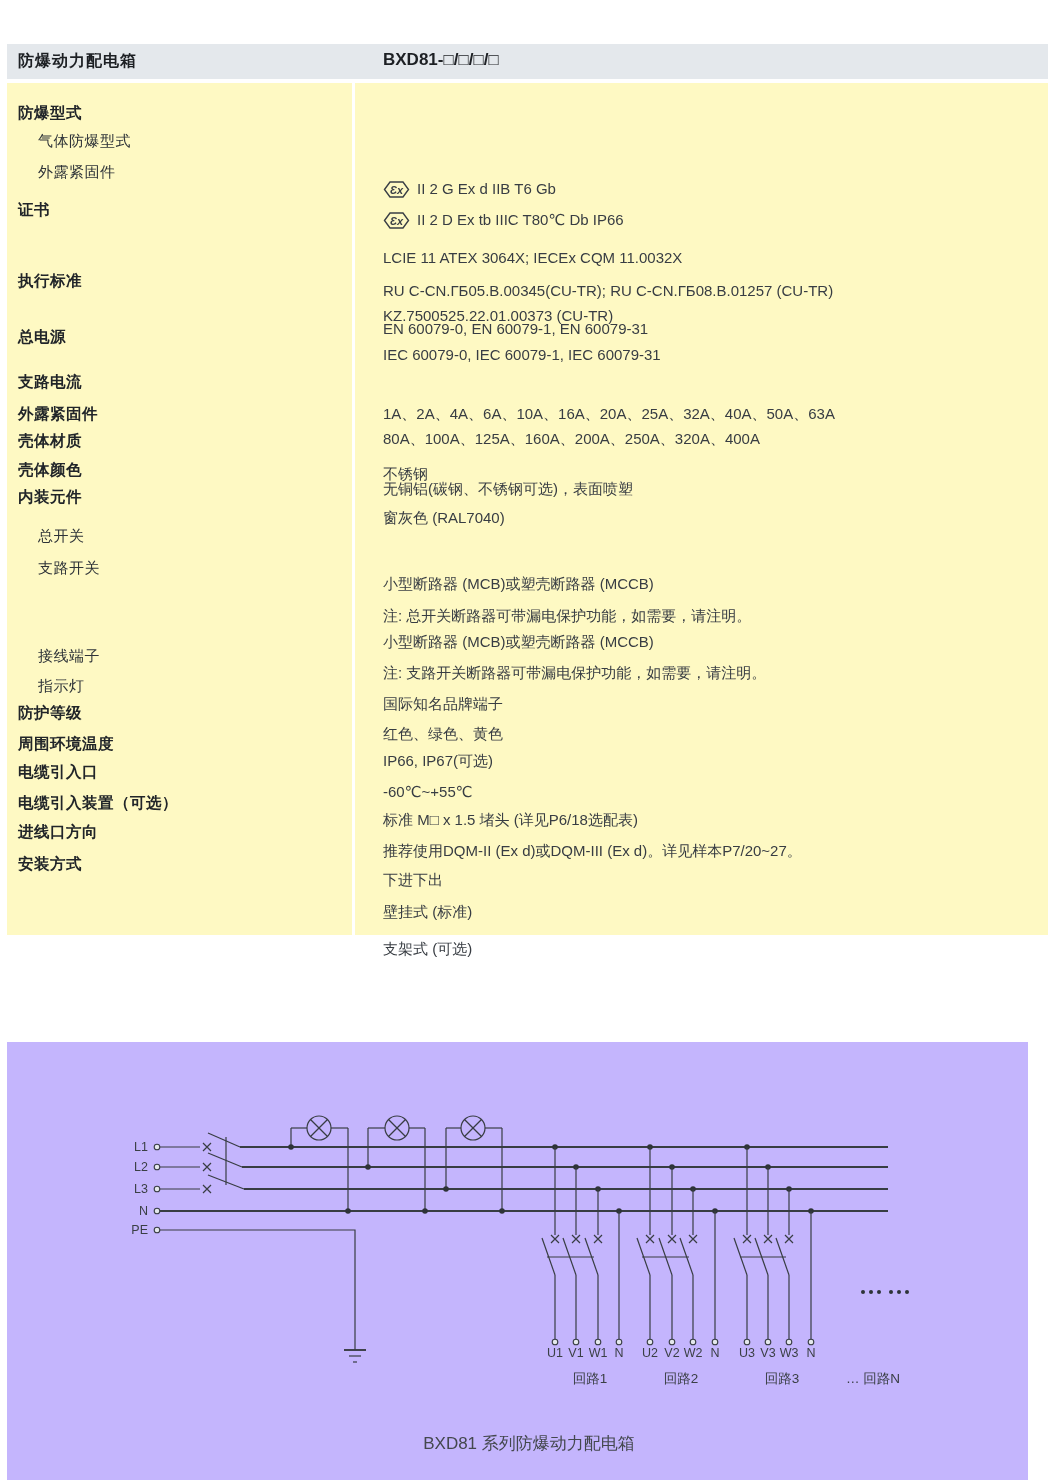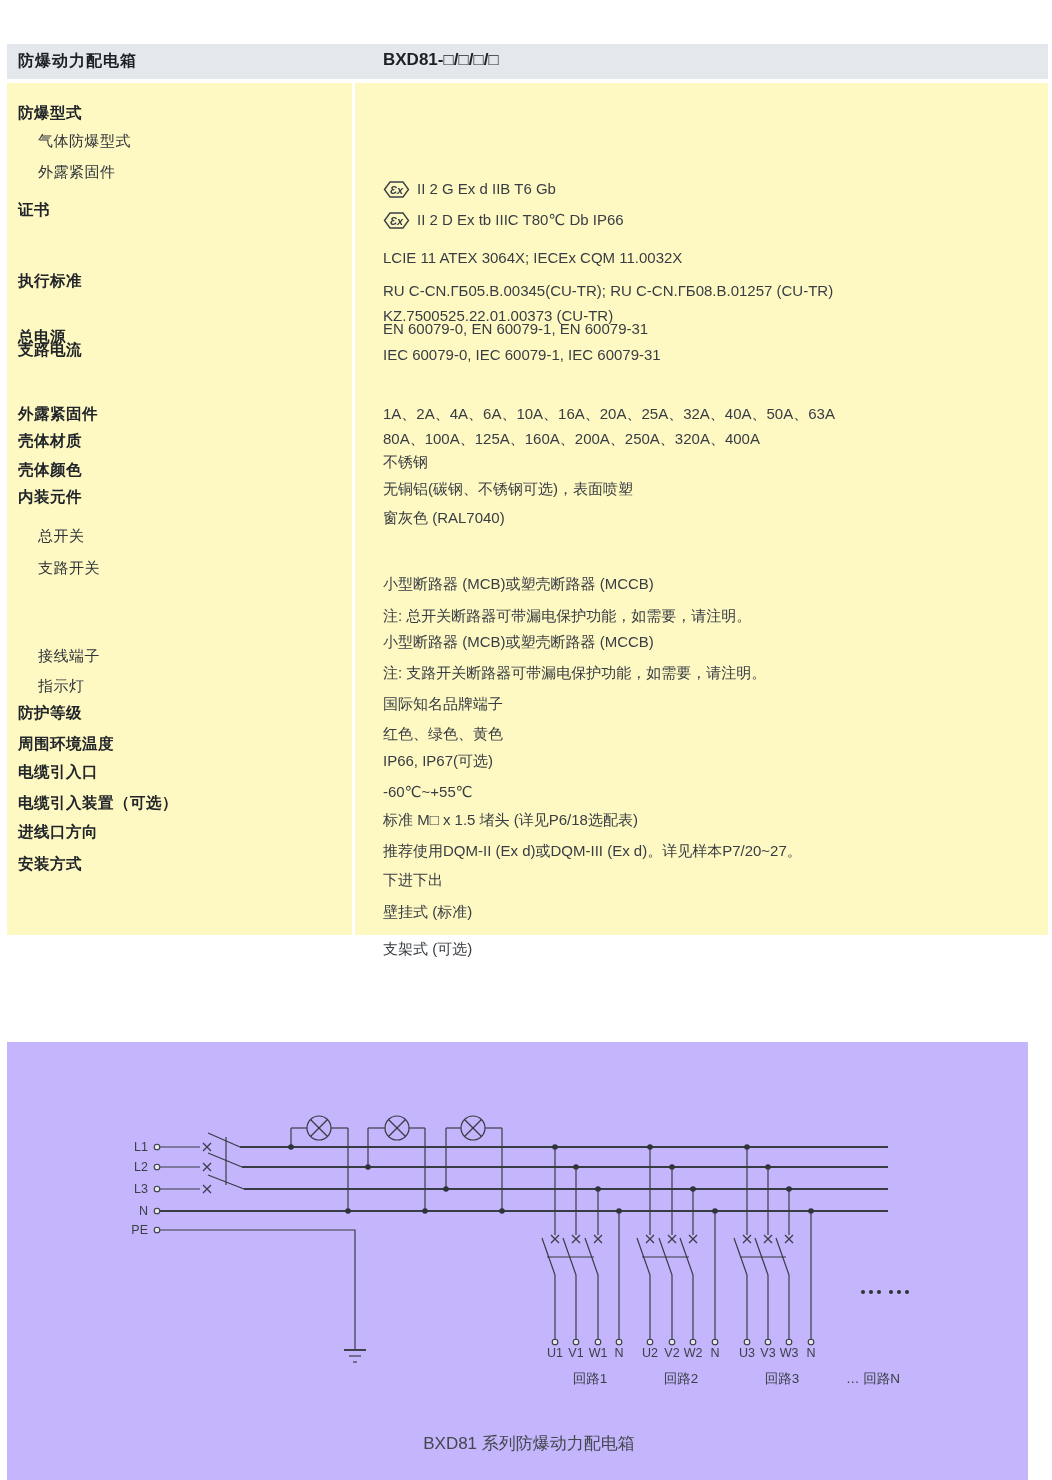--- a/index.html
+++ b/index.html
@@ -66,26 +66,26 @@
     <div class="val" style="top:116px">LCIE 11 ATEX 3064X; IECEx CQM 11.0032X</div>
     <div class="val" style="top:149px">RU C-CN.ГБ05.В.00345(CU-TR); RU C-CN.ГБ08.В.01257 (CU-TR)</div>
     <div class="val" style="top:174px">KZ.7500525.22.01.00373 (CU-TR)</div>
 
     <div class="lbl" style="top:187px">执行标准</div>
     <div class="val" style="top:187px">EN 60079-0, EN 60079-1, EN 60079-31</div>
     <div class="val" style="top:213px">IEC 60079-0, IEC 60079-1, IEC 60079-31</div>
 
     <div class="lbl" style="top:243px">总电源</div>
 
-    <div class="lbl" style="top:256px">支路电流</div>
+    <div class="lbl" style="top:288px">支路电流</div>
     <div class="val" style="top:272px">1A、2A、4A、6A、10A、16A、20A、25A、32A、40A、50A、63A</div>
     <div class="val" style="top:297px">80A、100A、125A、160A、200A、250A、320A、400A</div>
 
     <div class="lbl" style="top:320px">外露紧固件</div>
-    <div class="val" style="top:320px">不锈钢</div>
+    <div class="val" style="top:332px">不锈钢</div>
 
     <div class="lbl" style="top:347px">壳体材质</div>
     <div class="val" style="top:347px">无铜铝(碳钢、不锈钢可选)，表面喷塑</div>
 
     <div class="lbl" style="top:376px">壳体颜色</div>
     <div class="val" style="top:376px">窗灰色 (RAL7040)</div>
 
     <div class="lbl" style="top:403px">内装元件</div>
 
     <div class="sub" style="top:442px">总开关</div>

